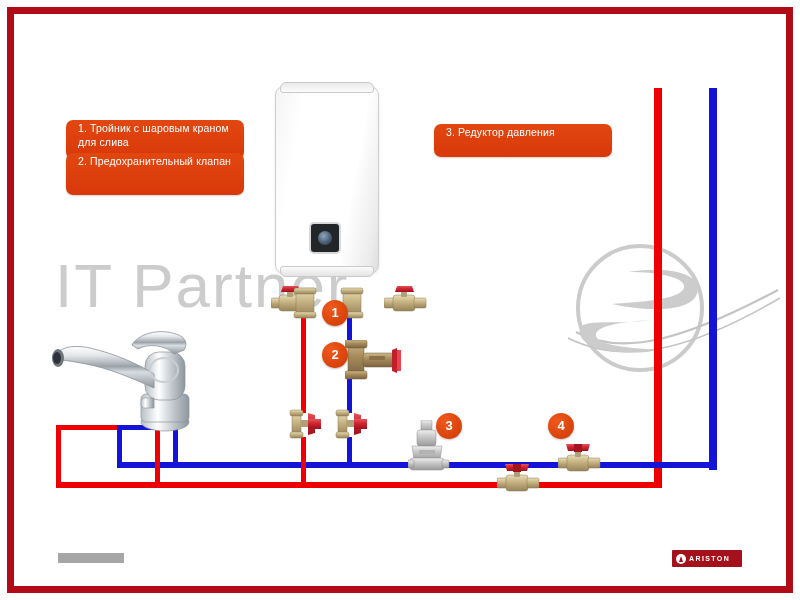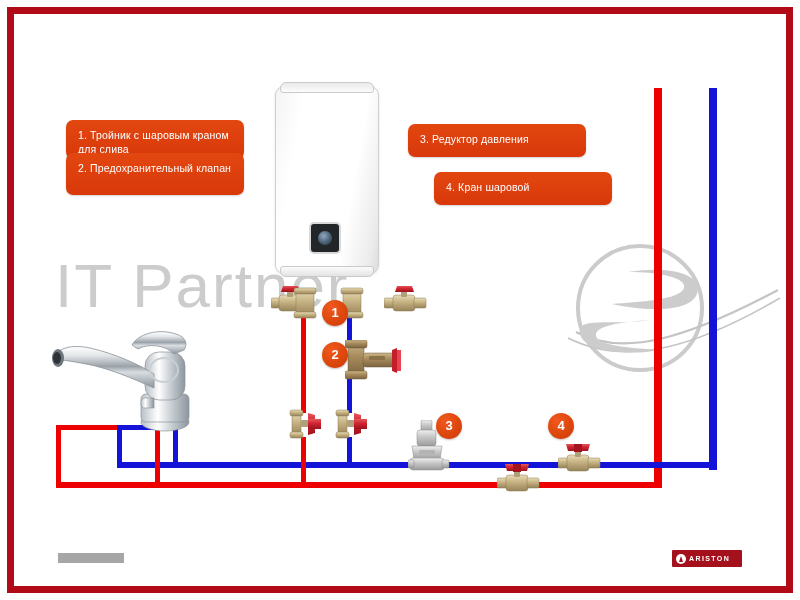--- a/index.html
+++ b/index.html
@@ -78,28 +78,28 @@
 
   
   .callout {
     position: absolute;
     background: #dd3c0c;
     background: linear-gradient(180deg,#e24710 0%, #d9380a 100%);
     color: #ffffff;
     border-radius: 7px;
     font-size: 10.5px;
     line-height: 14px;
-    padding: 8px 10px 8px 12px;
+    padding: 1px 10px 8px 12px;
     box-sizing: border-box;
     box-shadow: 0 1px 2px rgba(0,0,0,.18);
     letter-spacing: .15px;
   }
   #callout-1 { left: 66px;  top: 120px; width: 178px; height: 39px; }
   #callout-2 { left: 66px;  top: 153px; width: 178px; height: 42px; }
-  #callout-3 { left: 408px; top: 124px; width: 178px; height: 33px; }
+  #callout-3 { left: 434px; top: 124px; width: 178px; height: 33px; }
   #callout-4 { left: 434px; top: 172px; width: 178px; height: 33px; }
 
   
   .badge {
     position: absolute;
     width: 26px; height: 26px;
     border-radius: 50%;
     background: radial-gradient(circle at 35% 30%, #f1581f 0%, #e04a0f 45%, #cc3a06 100%);
     color: #ffffff;
     font-size: 13px;
@@ -405,21 +405,20 @@
     <rect x="9" y="11" width="22" height="16" rx="3" fill="url(#brass)" stroke="#8a7a52" stroke-width="0.5"></rect>
     <rect x="30" y="14" width="12" height="10" rx="1.5" fill="url(#brass)" stroke="#8a7a52" stroke-width="0.5"></rect>
     <rect x="17" y="5" width="6" height="8" rx="1" fill="#b0a079"></rect>
     <path d="M8 0 L32 0 L30 7 L10 7 Z" fill="url(#redh)"></path>
     <path d="M16 0 L24 0 L24 8 L16 8 Z" fill="#a3141f"></path>
   </svg>
 
   <div class="callout" id="callout-1">1. Тройник с шаровым краном для слива</div>
   <div class="callout" id="callout-2">2. Предохранительный клапан</div>
   <div class="callout" id="callout-3">3. Редуктор давления</div>
-  <div class="callout" id="callout-4">4. Кран шаровой</div>
 
   <div class="badge" id="badge-1">1</div>
   <div class="badge" id="badge-2">2</div>
   <div class="badge" id="badge-3">3</div>
   <div class="badge" id="badge-4">4</div>
 
   <div id="gray-bar"></div>
 
 
   <div id="ariston-logo">

